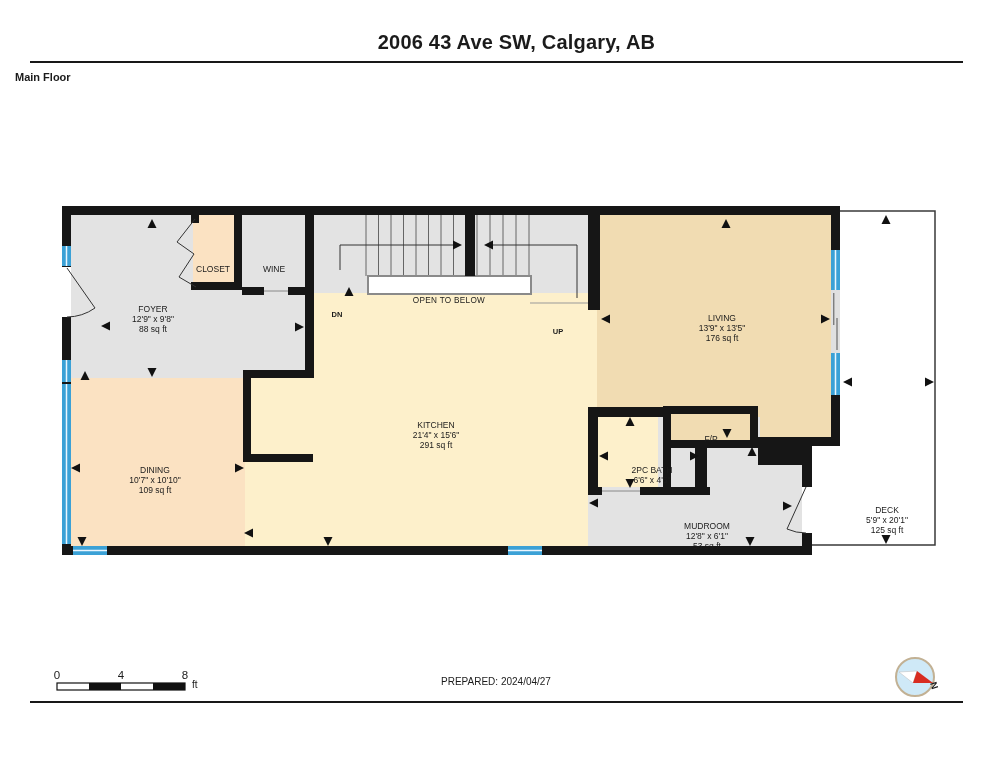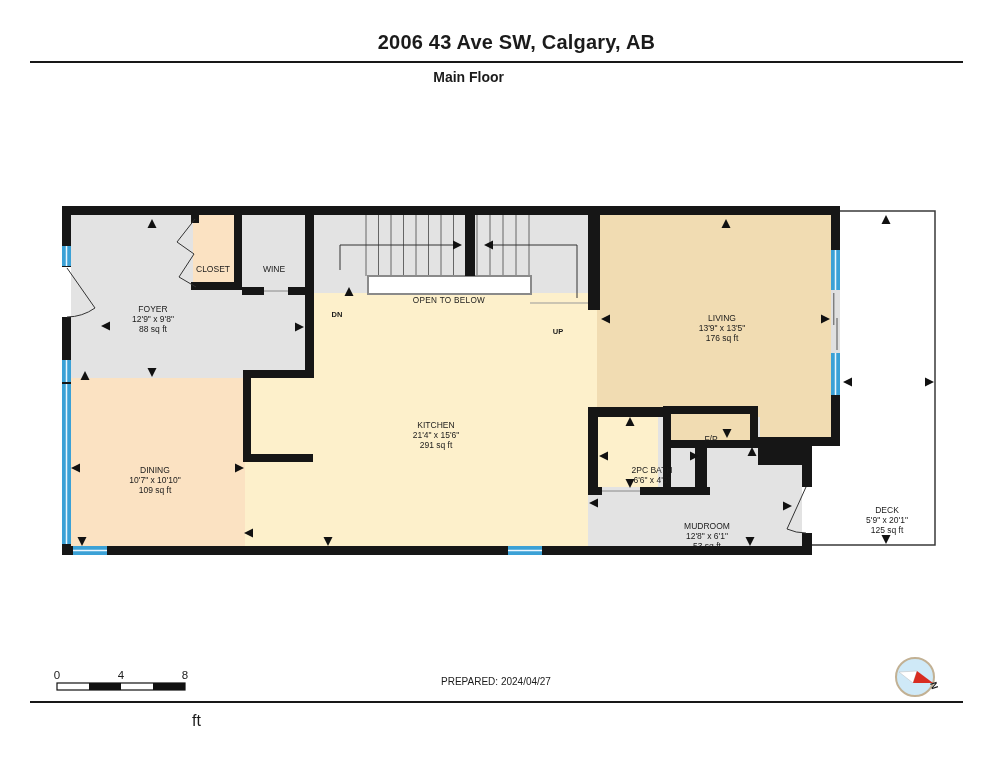--- a/index.html
+++ b/index.html
@@ -2,29 +2,29 @@
 <html><head>
 <meta charset="utf-8">
 <style>
   html,body{margin:0;padding:0;background:#fff;}
   .sheet{position:relative;width:993px;height:768px;background:#fff;overflow:hidden;
          font-family:"Liberation Sans",sans-serif;color:#1b1b1b;padding-left:40px;}
   svg{position:absolute;left:0;top:0;z-index:1;}
   .title{position:absolute;left:0;top:31px;width:100%;text-align:center;
          font-size:20px;font-weight:700;letter-spacing:.2px;z-index:3;}
   .rule{position:absolute;left:30px;width:933px;height:2px;background:#181818;z-index:3;}
-  .floor-label{position:absolute;left:8px;top:69px;width:496px;text-align:right;
-               font-size:14px;font-weight:700;line-height:16px;z-index:3;}
+  .floor-label{position:absolute;left:15px;top:69px;width:496px;
+               font-size:11px;font-weight:700;line-height:16px;z-index:3;}
   .areas{position:absolute;left:507px;top:69px;font-size:11px;line-height:16px;z-index:3;}
   .lbl{position:absolute;transform:translateX(-50%);text-align:center;font-size:8.5px;
        line-height:10px;white-space:nowrap;z-index:3;color:#1b1b1b;margin-top:16px;}
   .sm{font-size:7.5px;font-weight:bold;}
   .otb{font-size:8.2px;letter-spacing:.3px;}
   .scalenum{position:absolute;transform:translateX(-50%);font-size:11.5px;z-index:3;}
-  .ftunit{position:absolute;font-size:16px;z-index:3;margin-top:33px;}
+  .ftunit{position:absolute;font-size:10px;z-index:3;}
   .prepared{position:absolute;transform:translateX(-50%);font-size:10px;z-index:3;}
   .disclaimer{position:absolute;left:36px;top:711px;font-size:9.2px;color:#141414;
               white-space:nowrap;z-index:3;}
   .north{position:absolute;left:931px;top:680px;font-size:9.5px;font-weight:600;
          transform:rotate(72deg);z-index:3;}
 </style>
 </head>
 <body>
 
 <div class="sheet">

